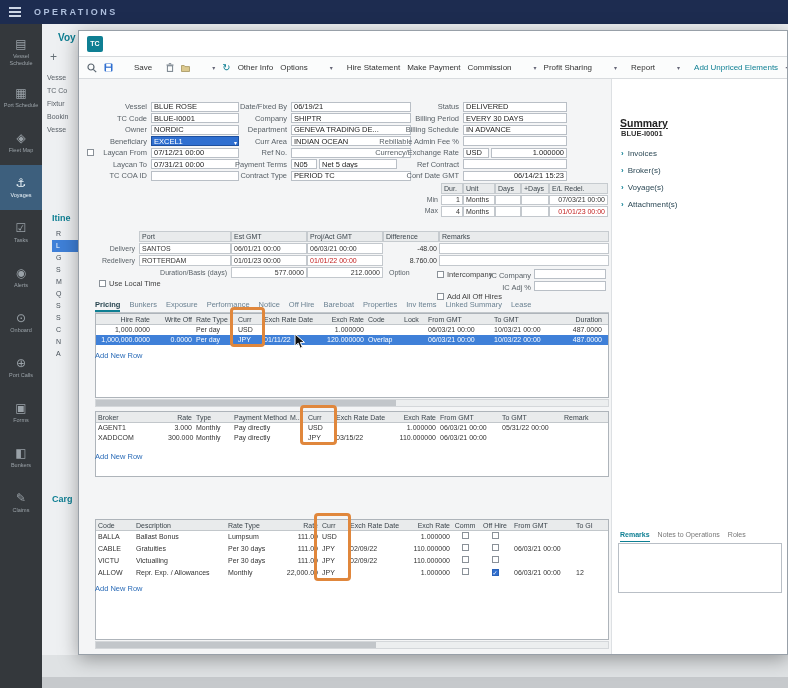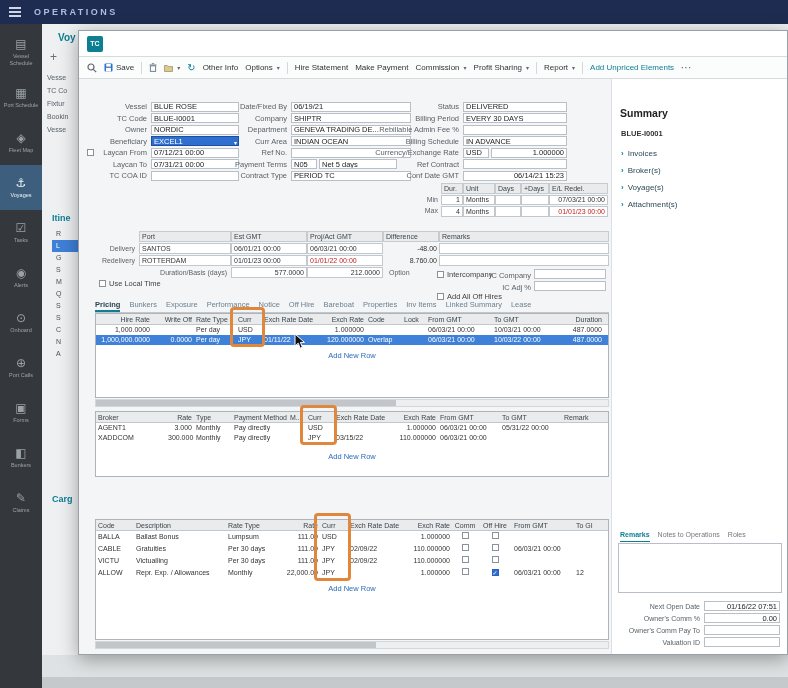--- a/index.html
+++ b/index.html
@@ -34,21 +34,21 @@
   .bgw-f1 { position:absolute; left:0; top:631px; width:746px; height:22px; background:#dfe2e4; }
   .bgw-f2 { position:absolute; left:0; top:653px; width:746px; height:11px; background:#c6c9cc; }
 
   
   .modal { position:absolute; left:78px; top:30px; width:710px; height:625px; background:#f4f5f6; border:1px solid #98a0a8; box-shadow:0 4px 18px rgba(0,0,0,.35); z-index:10; }
   .titlebar { position:absolute; left:0; top:0; width:100%; height:26px; background:#fff; border-bottom:1px solid #d8dbde; display:flex; align-items:center; }
   .badge { width:16px; height:16px; background:var(--accent-teal,#0e7f93); color:#fff; font-size:7px; font-weight:bold; display:flex; align-items:center; justify-content:center; border-radius:2px; margin-left:8px; flex:0 0 auto; }
   .mtitle { margin-left:8px; font-size:10.5px; font-weight:bold; color:#1e2b33; white-space:nowrap; }
 
   .toolbar { position:absolute; left:0; top:26px; width:100%; height:22px; background:#fbfcfc; border-bottom:1px solid #d8dbde; display:flex; align-items:center; gap:7px; padding:0 8px; font-size:8px; color:#333; }
-  .tb-btn { display:inline-flex; align-items:center; gap:3px; cursor:pointer; white-space:nowrap; }
+  .tb-btn { display:inline-flex; align-items:center; gap:21px; cursor:pointer; white-space:nowrap; }
   .tb-sep { width:1px; height:12px; background:#d5d9dc; }
   .caret { font-size:6px; color:#667; margin-left:1px; }
   .tb-teal { color:var(--accent-teal,#0e7f93); }
   .tb-more { color:#667; font-weight:bold; cursor:pointer; letter-spacing:1px; }
 
   .content { position:absolute; left:0; top:48px; width:708px; height:575px; }
 
   
   .fcol { position:absolute; }
   .frow { position:relative; display:flex; align-items:center; height:11.5px; }
@@ -108,30 +108,30 @@
   .pricing { top:234px; height:85px; }
   .broker { top:332px; height:66px; }
   .cargo { top:440px; height:121px; }
   .trow { display:flex; height:10px; line-height:10px; }
   .cargo .trow { height:12px; line-height:12px; }
   .trow.thead { background:#e9ebec; border-bottom:1px solid #c2c7cb; height:11px !important; line-height:11px !important; color:#3c454c; }
   .trow.selected { background:var(--selection-blue,#3f80d8); color:#fff; }
   .tcell { flex:0 0 auto; padding:0 2px; overflow:hidden; white-space:nowrap; }
   .red { color:var(--alert-red,#c21f1f) !important; }
 
-  .addrow { position:absolute; left:16px; width:514px; text-align:center; color:#2b6cb8; font-size:7.5px; cursor:pointer; }
+  .addrow { position:absolute; left:16px; width:514px; text-align:left; color:#2b6cb8; font-size:7.5px; cursor:pointer; }
   .ar-pricing { top:272px; } .ar-broker { top:373px; } .ar-cargo { top:505px; }
 
   .hscroll { position:absolute; left:16px; width:514px; height:8px; background:#eceeef; border:1px solid #d4d7da; }
   .hscroll .thumb { height:6px; background:#c2c6ca; }
   .sb-pricing { top:320px; } .sb-bottom { top:562px; }
 
   
   .right-panel { position:absolute; left:532px; top:0; width:176px; height:575px; background:#fff; border-left:1px solid #dde0e3; }
-  .sum-title { position:absolute; left:8px; top:28px; font-size:10.5px; font-weight:bold; color:#222; }
+  .sum-title { position:absolute; left:8px; top:38px; font-size:10.5px; font-weight:bold; color:#222;text-decoration:underline; }
   .sum-id { position:absolute; left:9px; top:50px; font-size:7.5px; font-weight:bold; color:#333; }
   .sum-links { position:absolute; left:9px; top:66px; width:160px; }
   .sum-link { height:17px; display:flex; align-items:center; gap:4px; font-size:8px; color:#2e4a57; cursor:pointer; }
   .chev { color:var(--accent-teal,#0e7f93); font-weight:bold; }
   .bp-tabs { position:absolute; left:8px; top:452px; display:flex; gap:8px; font-size:7px; color:#777; border:none; width:164px; height:11px; }
   .bp-tabs .tab.active { color:var(--accent-teal,#0e7f93); font-weight:bold; border-bottom:1px solid var(--accent-teal,#0e7f93); }
   .bp-text { position:absolute; left:6px; top:464px; width:164px; height:50px; background:#fff; border:1px solid #b9bfc6; }
   .bp-form { position:absolute; left:0; top:521px; width:176px; }
   .bp-form .frow { height:12px; }
   .bp-form .flabel { width:92px; font-size:7px; }
@@ -367,26 +367,26 @@
       <div class="fcol fcol-right">
           <div class="frow">
             <span class="flabel">Status</span>
             <span class="fval">DELIVERED</span>
           </div>
           <div class="frow">
             <span class="flabel">Billing Period</span>
             <span class="fval">EVERY 30 DAYS</span>
           </div>
           <div class="frow">
+            <span class="flabel">Billing Schedule</span>
+            <span class="fval">IN ADVANCE</span>
+          </div>
+          <div class="frow">
             <span class="flabel">Rebillable Admin Fee %</span>
             <span class="fval"></span>
-          </div>
-          <div class="frow">
-            <span class="flabel">Billing Schedule</span>
-            <span class="fval">IN ADVANCE</span>
           </div>
           <div class="frow">
             <span class="flabel">Currency/Exchange Rate</span>
             <span class="fval small">USD</span>
             <span class="fval second ar">1.000000</span>
           </div>
           <div class="frow">
             <span class="flabel">Ref Contract</span>
             <span class="fval"></span>
           </div>
@@ -668,38 +668,20 @@
               <span class="chev">›</span>
               <span>Attachment(s)</span>
             </div>
           </div>
         <div class="bp-tabs tabs">
             <span class="tab active">Remarks</span>
             <span class="tab">Notes to Operations</span>
             <span class="tab">Roles</span>
           </div>
         <div class="bp-text"></div>
-        <div class="bp-form">
-            <div class="frow">
-              <span class="flabel">Next Open Date</span>
-              <span class="fval ar">01/16/22 07:51</span>
-            </div>
-            <div class="frow">
-              <span class="flabel">Owner's Comm %</span>
-              <span class="fval ar">0.00</span>
-            </div>
-            <div class="frow">
-              <span class="flabel">Owner's Comm Pay To</span>
-              <span class="fval"></span>
-            </div>
-            <div class="frow">
-              <span class="flabel">Valuation ID</span>
-              <span class="fval"></span>
-            </div>
-          </div>
       </div>
 
     </div>
   </div>
 
   <div class="annot" style="left:230px;top:307px;width:35px;height:40px;"></div>
   <div class="annot" style="left:300px;top:405px;width:37px;height:40px;"></div>
   <div class="annot" style="left:314px;top:513px;width:37px;height:68px;"></div>
 
   <svg class="cursor" style="left:294px;top:333px;" width="12" height="18" viewBox="0 0 12 18">

